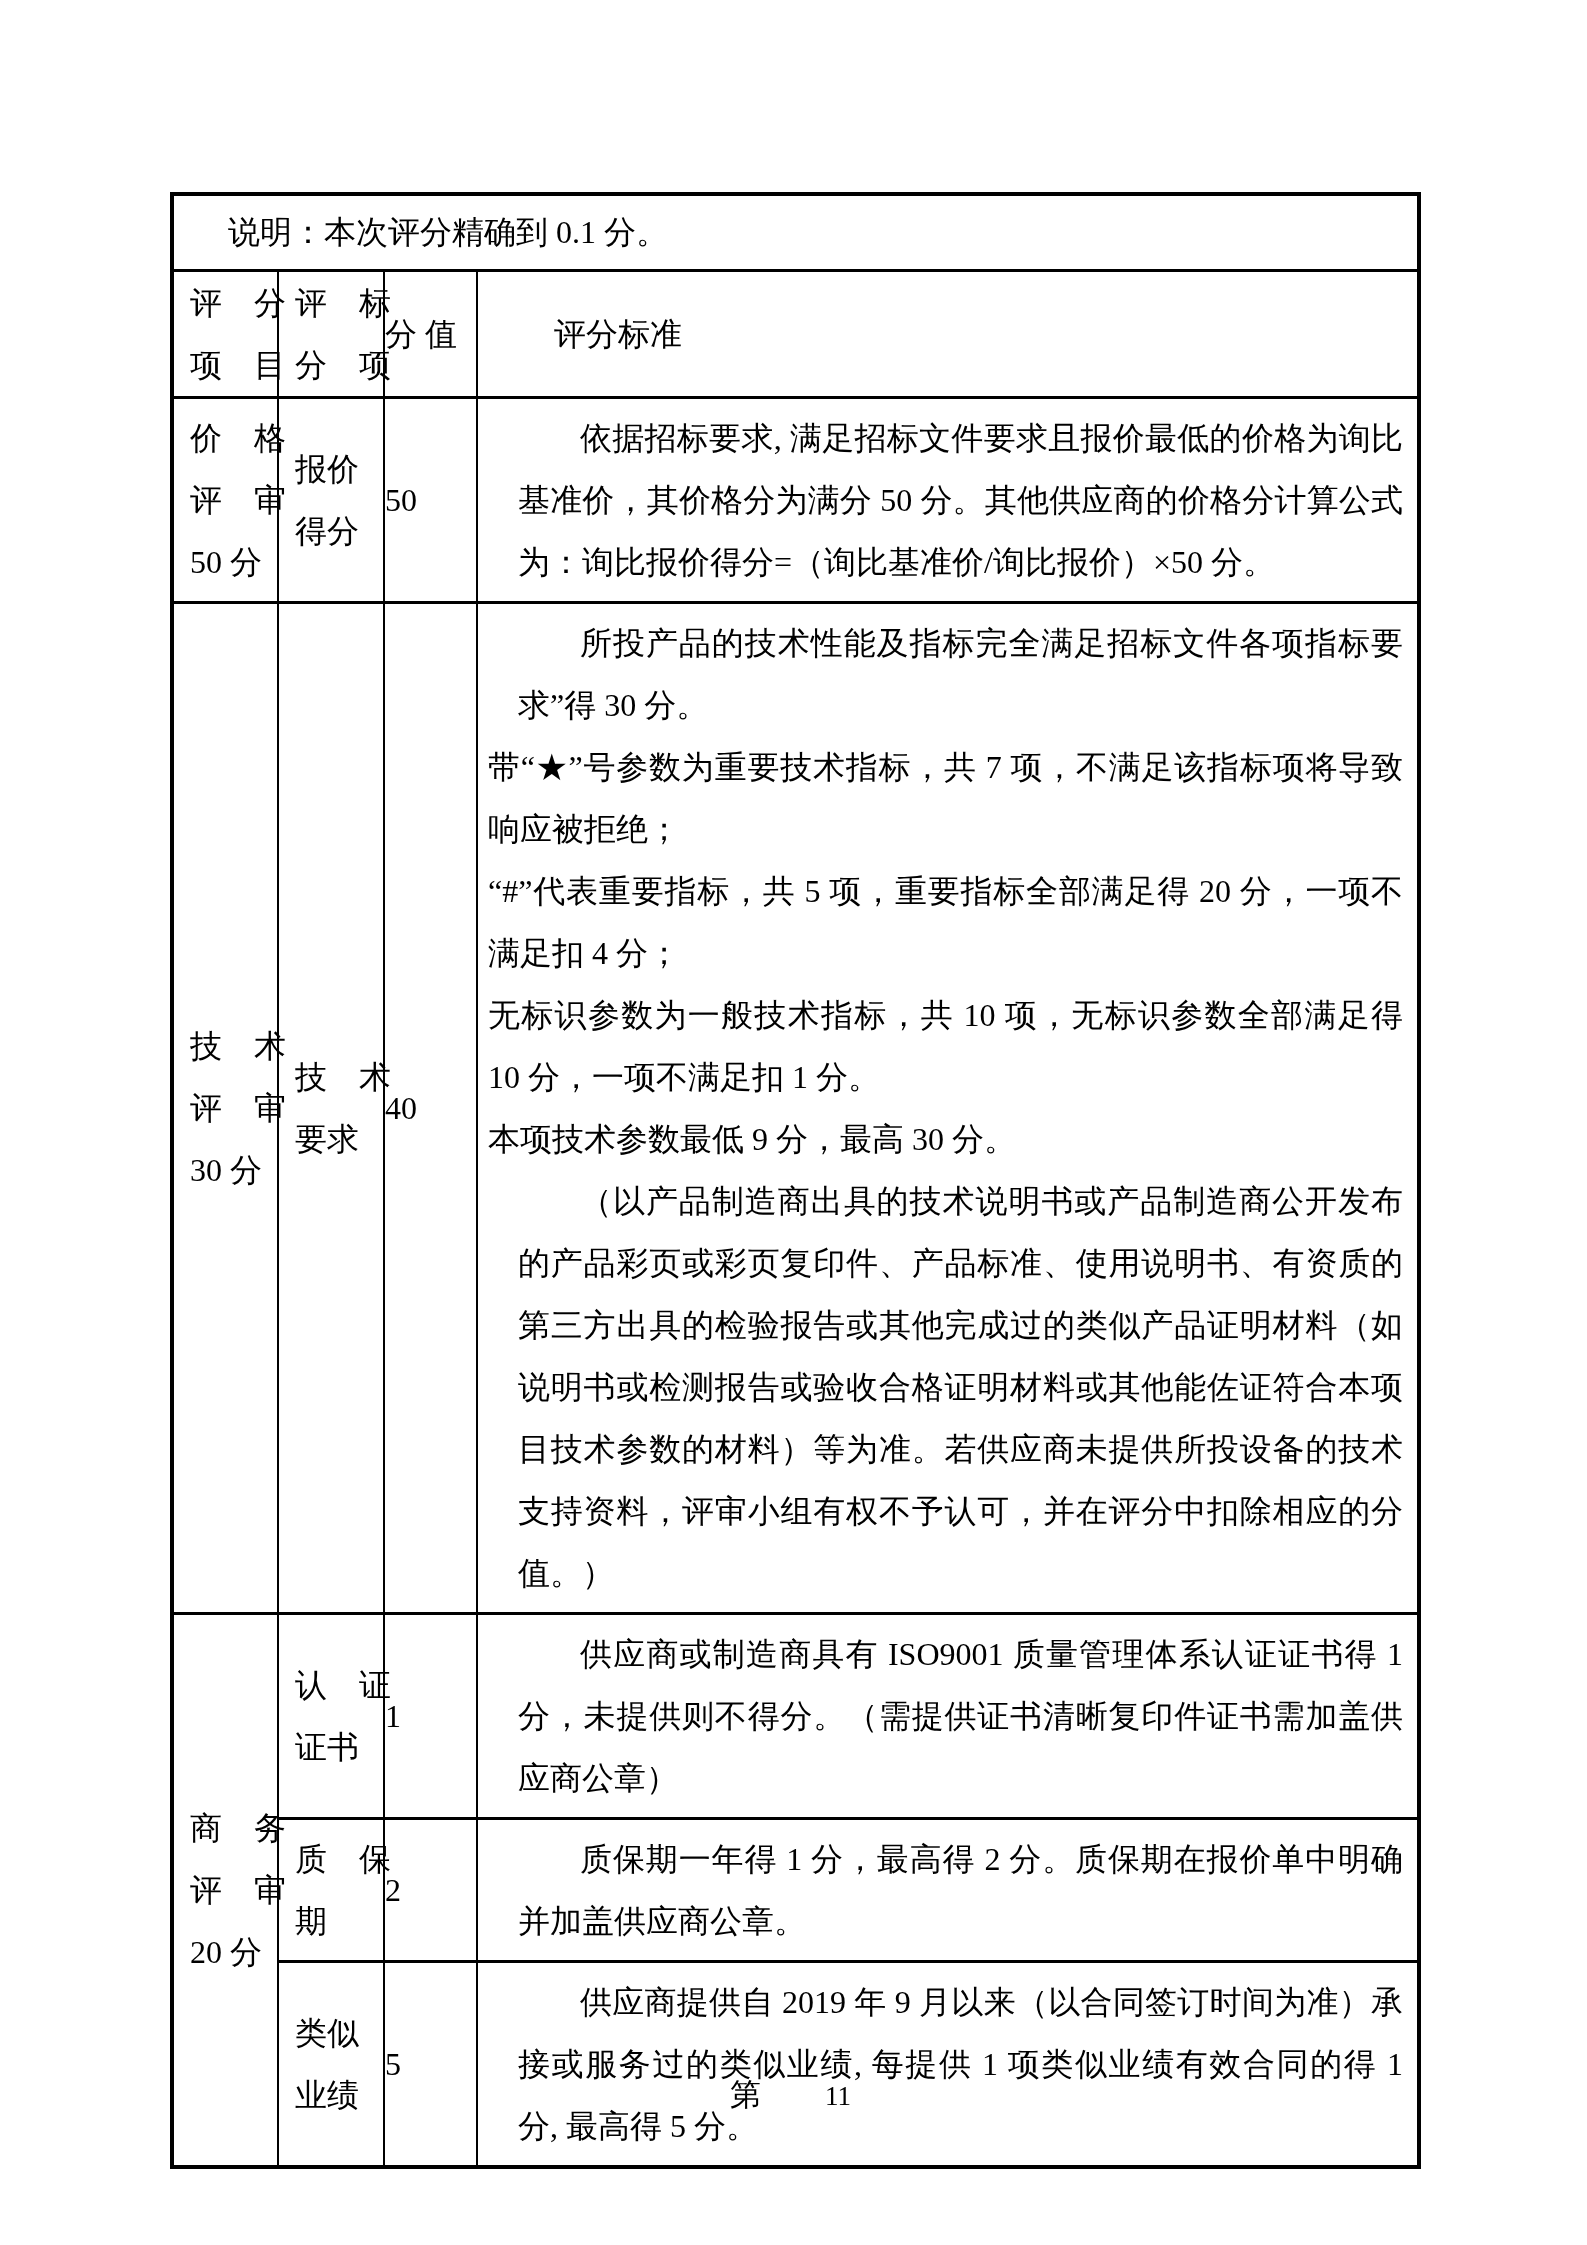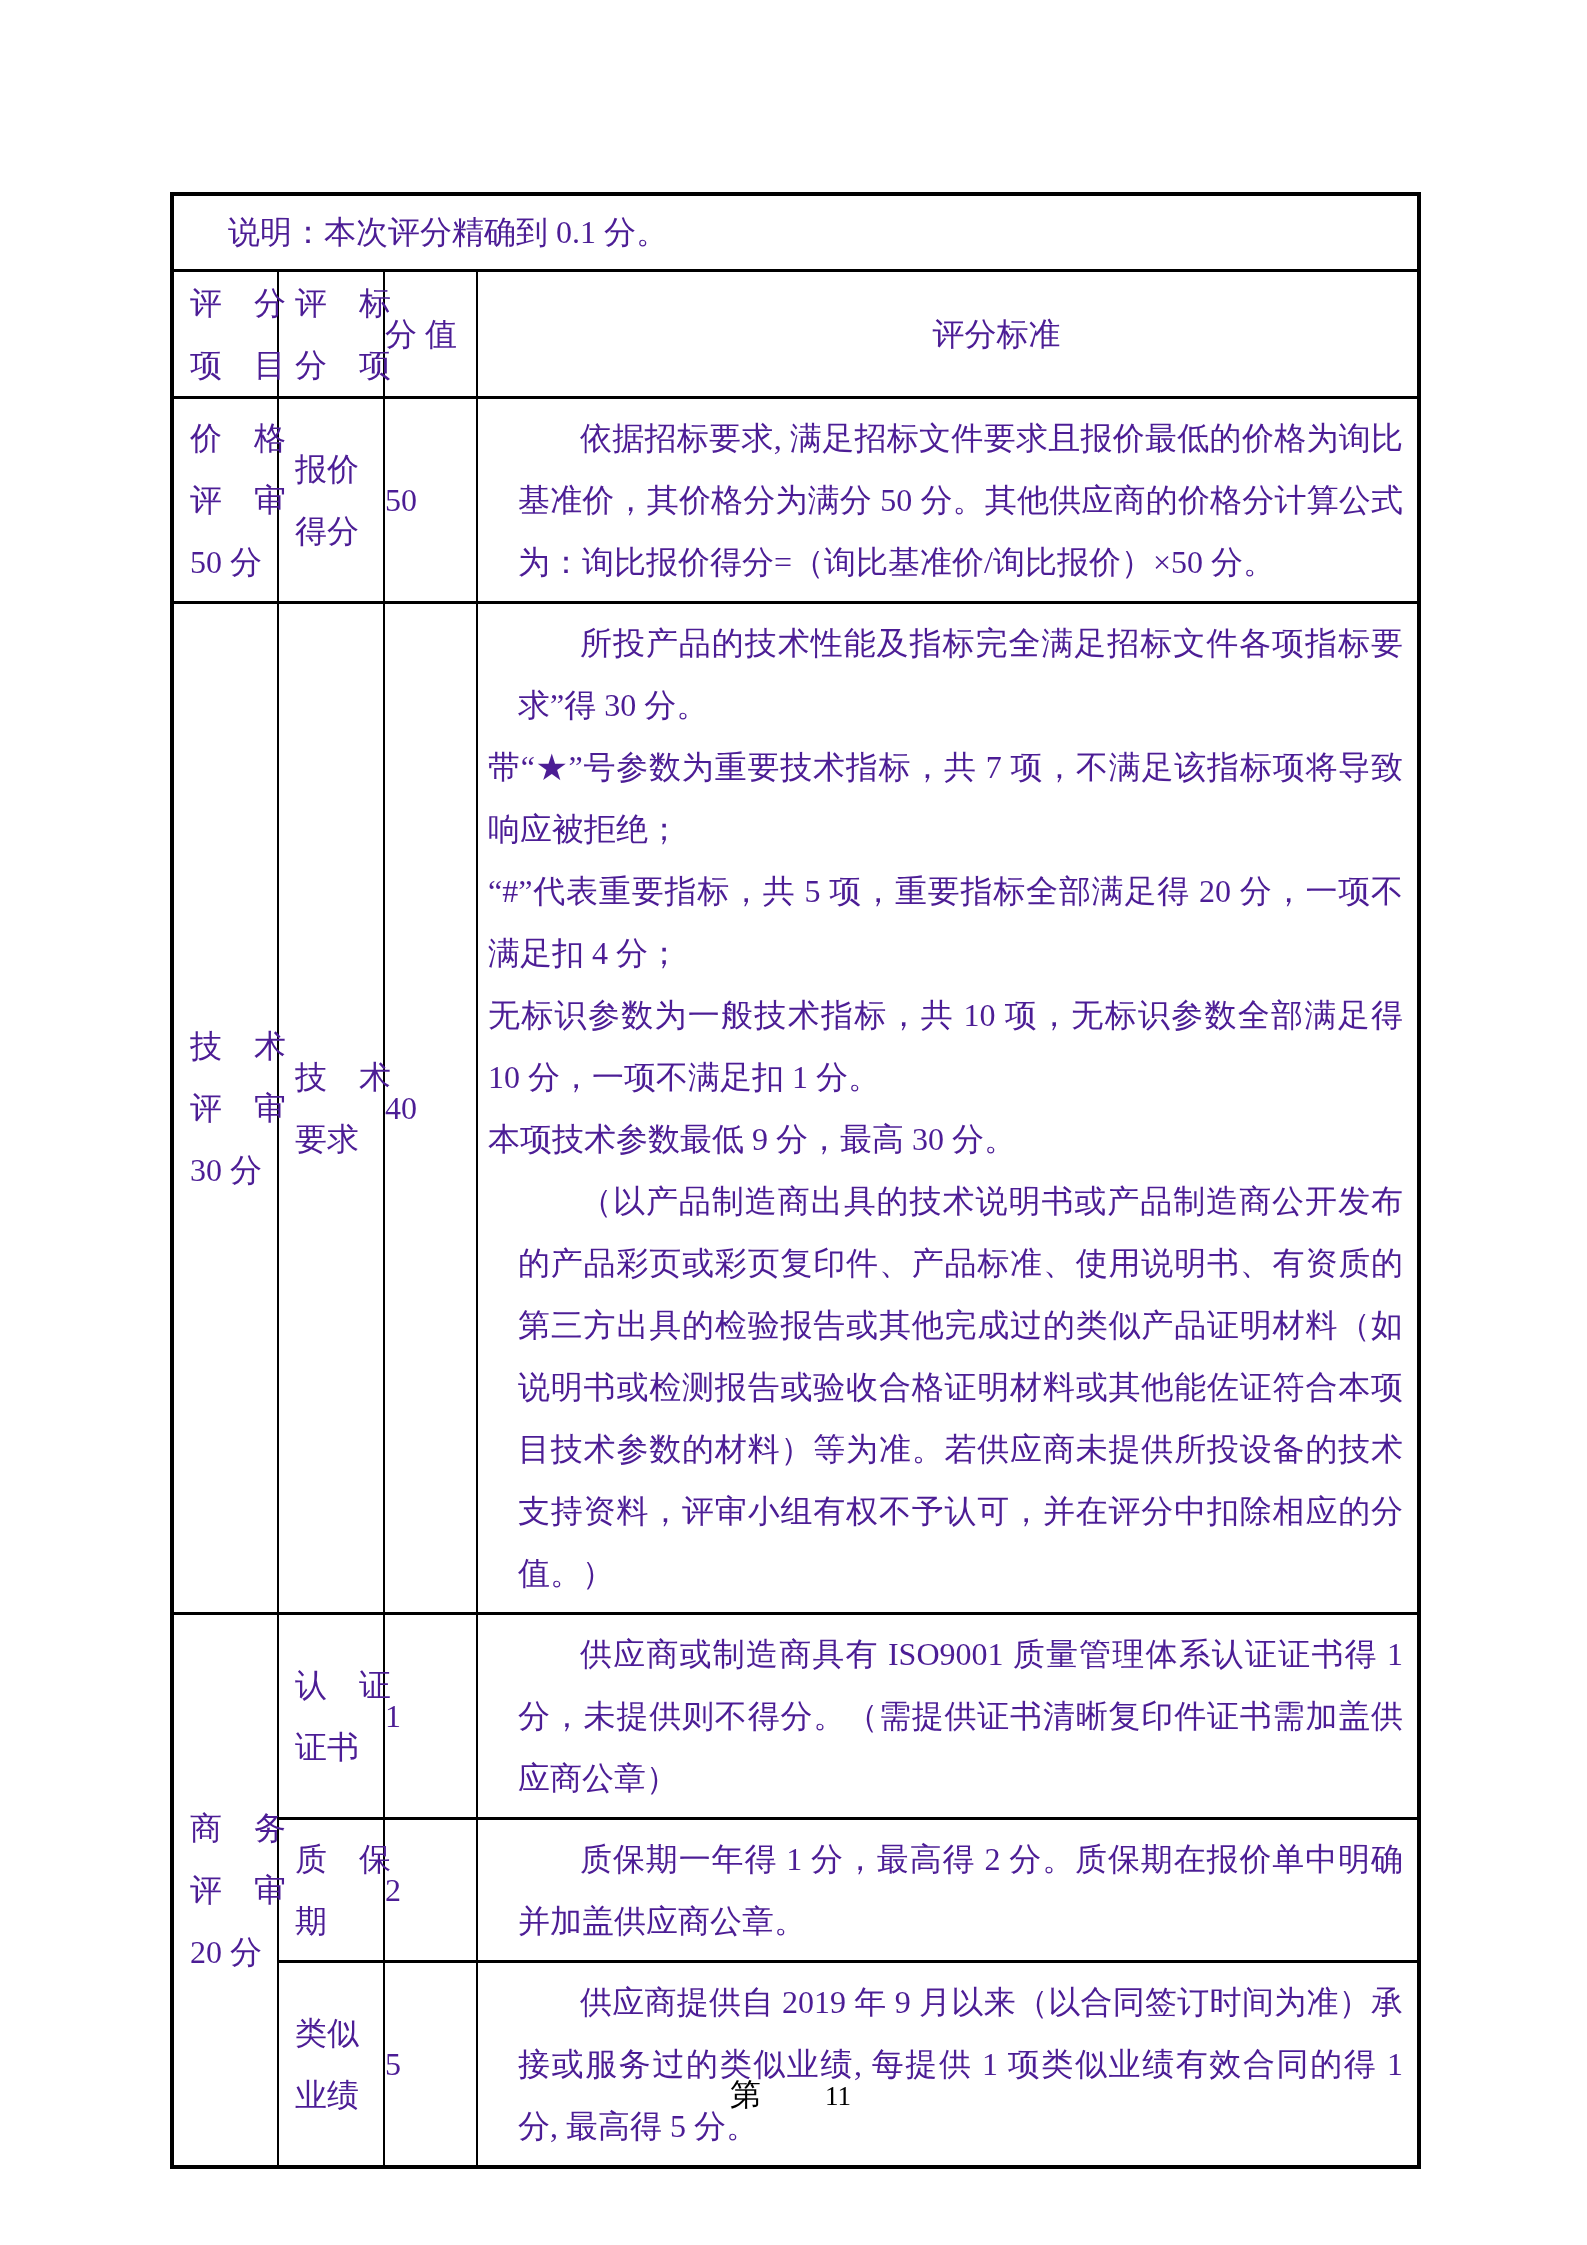--- a/index.html
+++ b/index.html
@@ -20,41 +20,41 @@
   }
   td{
     border-left:2px solid #000;
     border-right:2px solid #000;
     border-top:3px solid #000;
     border-bottom:3px solid #000;
     vertical-align:middle;
     padding:0;
     font-size:32px;
     line-height:62px;
-    color:#4c1d95;
+    color:#000000;
   }
   
   td.note-cell{padding-left:54px;}
   
   td.label-cell{padding-left:16px;padding-right:20px;text-align:left;}
   .line{line-height:62px;white-space:pre;}
   
   td.score-cell{text-align:left;}
   
   td.criteria-cell{
     padding:8px 14px 8px 10px;
     text-align:justify;
   }
   td.criteria-cell p{
     margin:0;
     text-align:justify;
     line-height:62px;
   }
   td.criteria-cell p.indent{text-indent:62px;margin-left:30px;}
-  td.header-criteria{padding-left:112px;text-align:center;}
+  td.header-criteria{padding-left:76px;text-align:left;}
   .footer{
     position:absolute;left:730px;top:2075px;
     display:flex;align-items:baseline;gap:64px;
   }
   .footer .marker{font-size:31px;line-height:40px;}
   .footer .pagenum{font-size:27px;line-height:40px;}
 </style>
 </head>
 <body>
 

